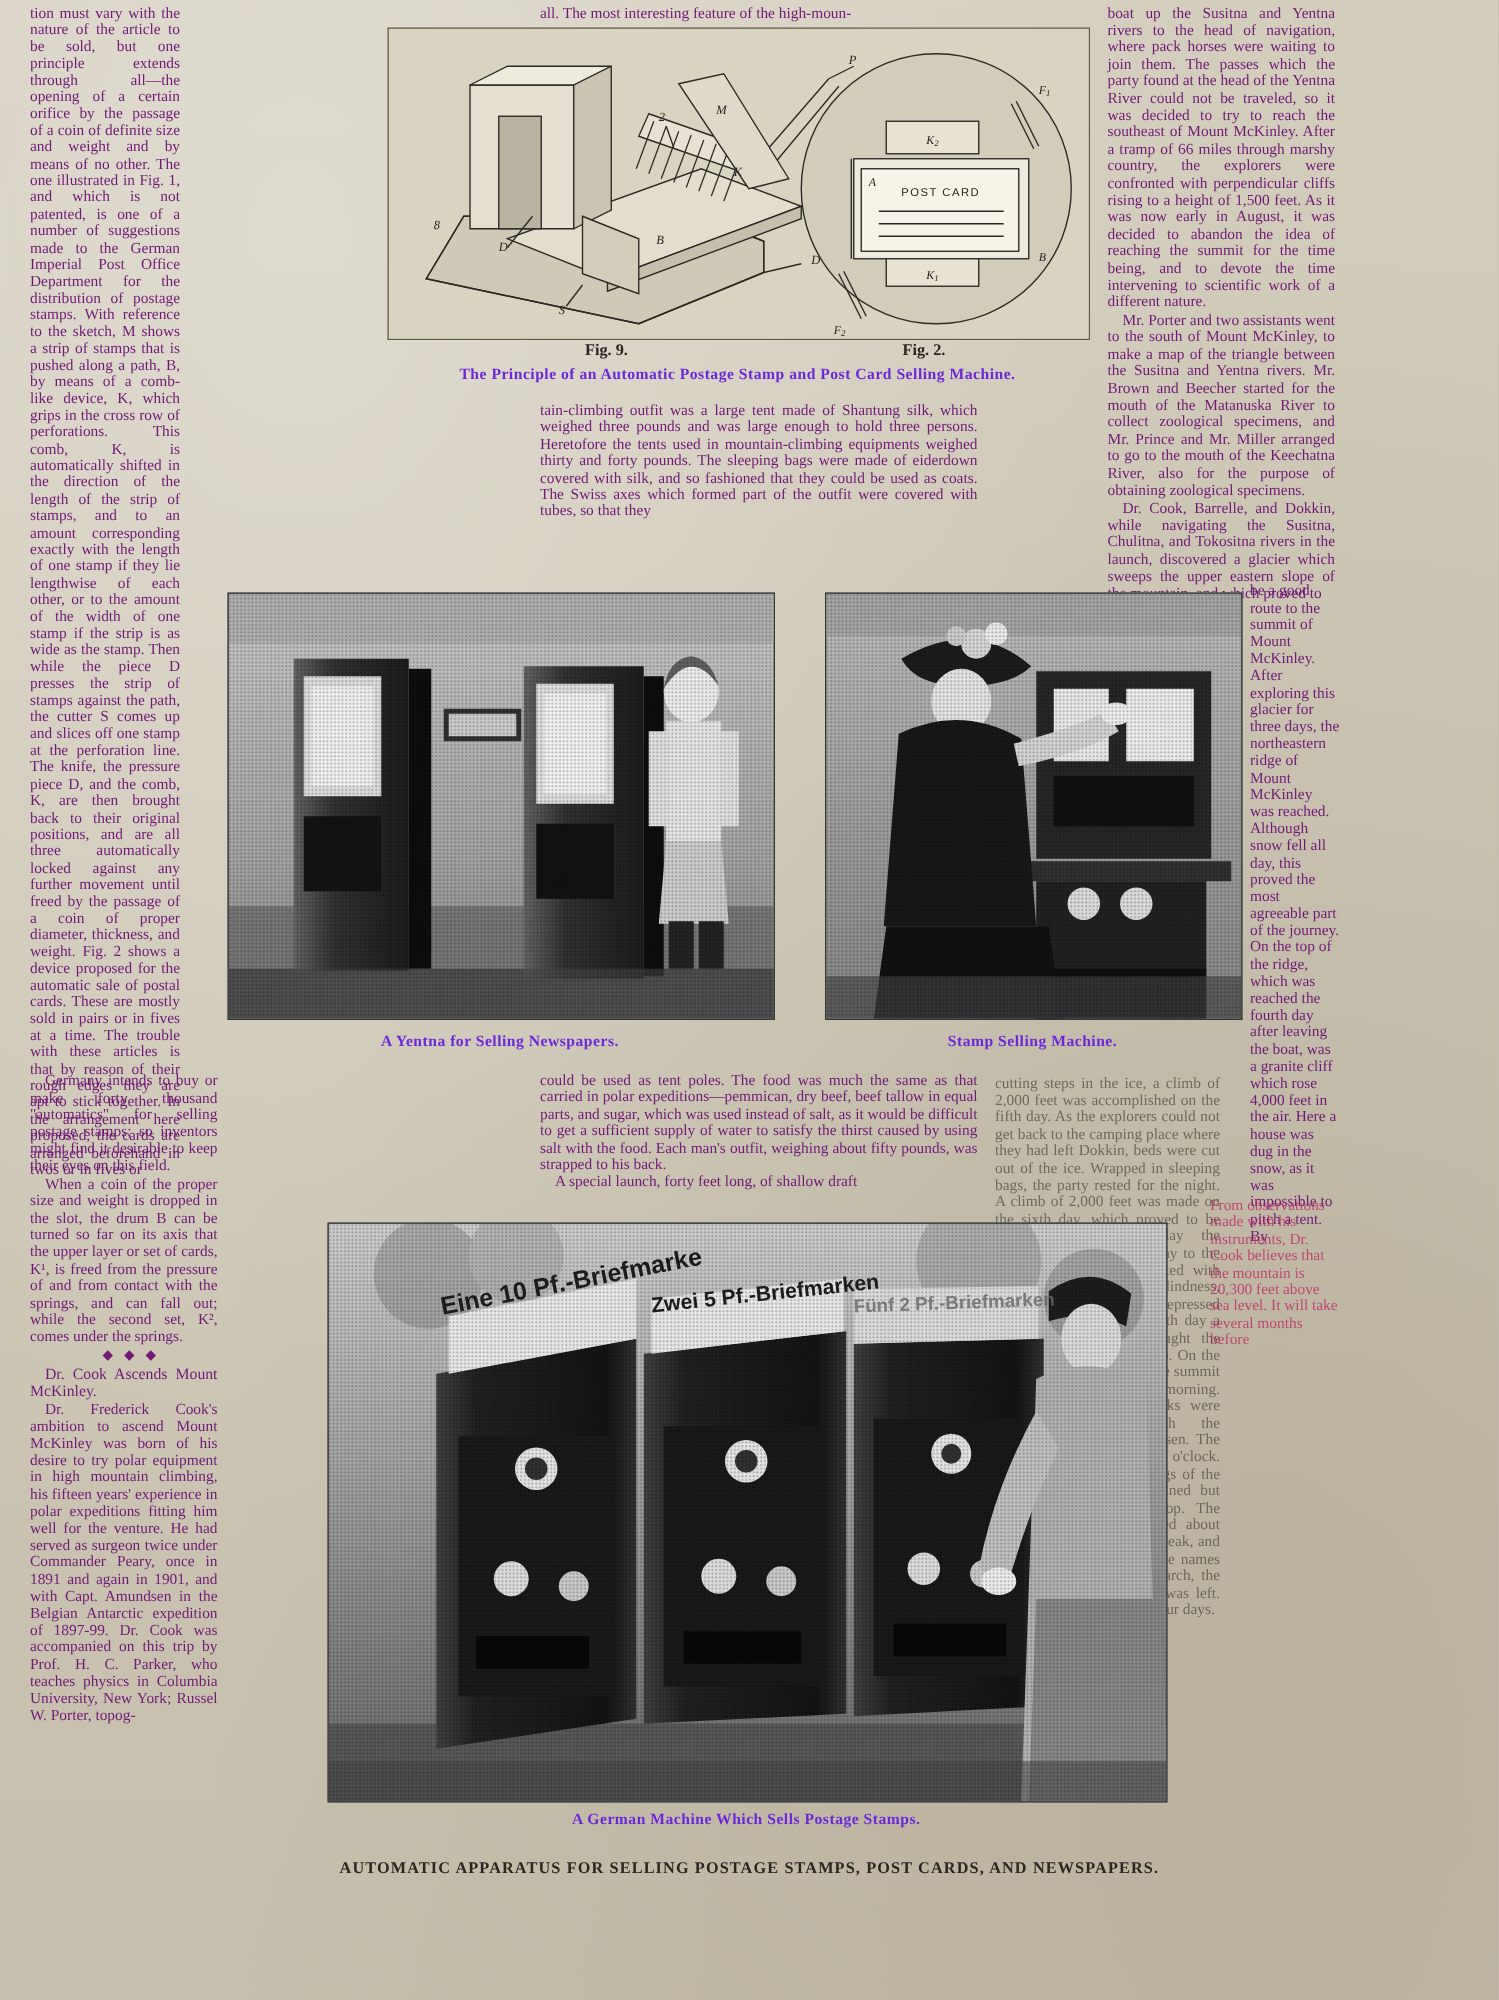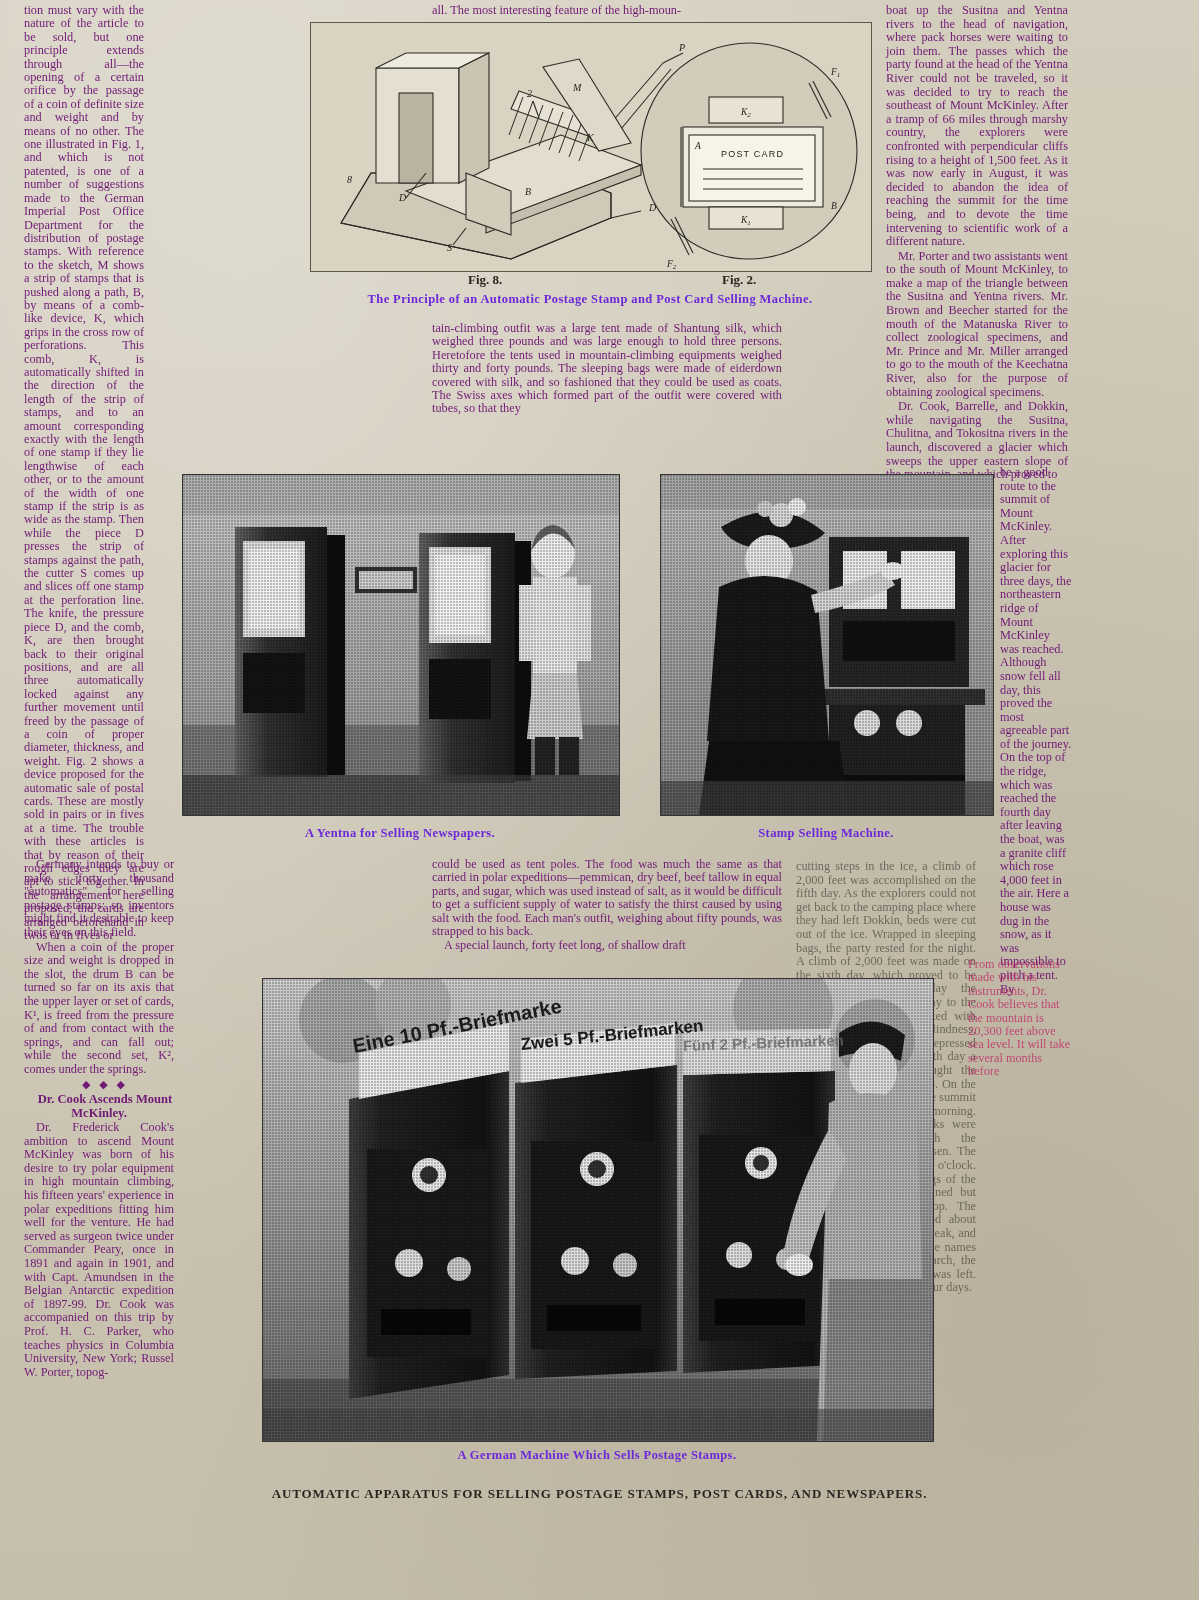--- a/index.html
+++ b/index.html
@@ -72,22 +72,21 @@
   .halftone {
     position: absolute;
     inset: 0;
     background-image:
       radial-gradient(circle at 1px 1px, rgba(0,0,0,0.22) 0.7px, rgba(0,0,0,0) 1.1px);
     background-size: 3px 3px;
     mix-blend-mode: multiply;
     pointer-events: none;
   }
   .sect-title {
-    font-weight: bold;
-    text-align: center;
+    font-weight: normal;
     font-size: 12.6px;
     line-height: 14px;
     text-indent: 0;
     margin: 6px 0 3px 0;
   }
   .dots {
     text-align: center;
     letter-spacing: 3px;
     font-size: 11px;
     margin: 5px 0 2px 0;
@@ -216,21 +215,21 @@
         <text x="430" y="200">K<tspan font-size="7" dy="2">1</tspan></text>
         <text x="384" y="126">A</text>
         <text x="520" y="186">B</text>
         <text x="520" y="52">F<tspan font-size="7" dy="2">1</tspan></text>
         <text x="356" y="244">F<tspan font-size="7" dy="2">2</tspan></text>
       </g>
       <text x="410" y="134" font-family="Liberation Sans, sans-serif" font-size="9" letter-spacing="1.2" fill="#262420">POST CARD</text>
     </svg>
   </div>
 
-  <div class="figlabel" style="left:468px; top:272px;">Fig. 8.</div>
+  <div class="figlabel" style="left:468px; top:272px;">Fig. 9.</div>
   <div class="figlabel" style="left:722px; top:272px;">Fig. 2.</div>
 
   <div class="caption" style="left:310px; top:292px; width:560px;">The Principle of an Automatic Postage Stamp and Post Card Selling Machine.</div>
 
   <div class="col" style="left:432px; top:322px; width:350px;">
     <p class="noind">tain-climbing outfit was a large tent made of Shantung silk, which weighed three pounds and was large enough to hold three persons. Heretofore the tents used in mountain-climbing equipments weighed thirty and forty pounds. The sleeping bags were made of eiderdown covered with silk, and so fashioned that they could be used as coats. The Swiss axes which formed part of the outfit were covered with tubes, so that they</p>
   </div>
 
   <div class="col" style="left:1000px; top:466px; width:72px; line-height:13.6px; text-align:left;">
     <p class="noind">be a good route to the summit of Mount McKinley. After exploring this glacier for three days, the northeastern ridge of Mount McKinley was reached. Although snow fell all day, this proved the most agreeable part of the journey. On the top of the ridge, which was reached the fourth day after leaving the boat, was a granite cliff which rose 4,000 feet in the air. Here a house was dug in the snow, as it was impossible to pitch a tent. By</p>

